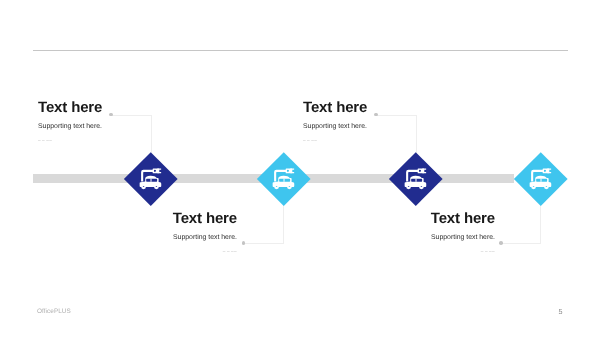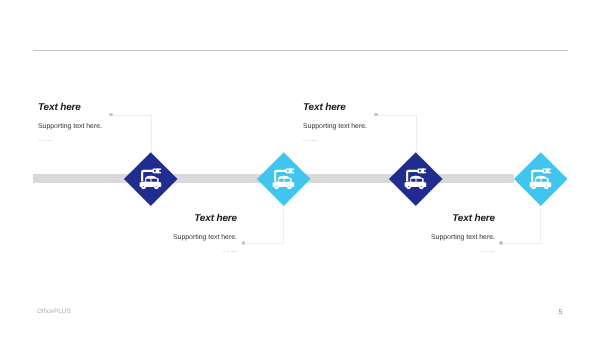--- a/index.html
+++ b/index.html
@@ -15,21 +15,21 @@
   .conn-h{position:absolute;height:1px;background:#eeeeee;}
   .dot{position:absolute;width:3.6px;height:3.6px;border-radius:50%;background:#c4c4c4;}
 
   
   .node{position:absolute;width:37.5px;height:37.5px;transform:rotate(45deg);}
   .node .ico{position:absolute;left:0;top:0;width:37.5px;height:37.5px;transform:rotate(-45deg);display:flex;align-items:center;justify-content:center;}
   .node svg{width:22.8px;height:22.8px;display:block;overflow:visible;}
 
   
   .tb{position:absolute;}
-  .tb .title{font-size:10px;font-weight:bold;color:#191919;line-height:12px;letter-spacing:-0.15px;white-space:nowrap;font-style:italic;}
+  .tb .title{font-size:15px;font-weight:bold;color:#191919;line-height:12px;letter-spacing:-0.15px;white-space:nowrap;}
   .tb .sub{font-size:6.9px;color:#2d2d2d;line-height:8px;white-space:nowrap;}
   .tb .tiny{font-size:2.6px;color:#dedede;line-height:4px;letter-spacing:0.4px;white-space:nowrap;}
   .tb.right{text-align:right;}
 
   .footer-brand{position:absolute;left:37px;top:307.5px;font-size:6.4px;color:#b0b0b0;letter-spacing:0.05px;}
   .footer-page{position:absolute;left:553.5px;top:307.3px;width:14px;text-align:center;font-size:7.2px;color:#8d8d8d;}
 </style>
 </head>
 <body>
 

